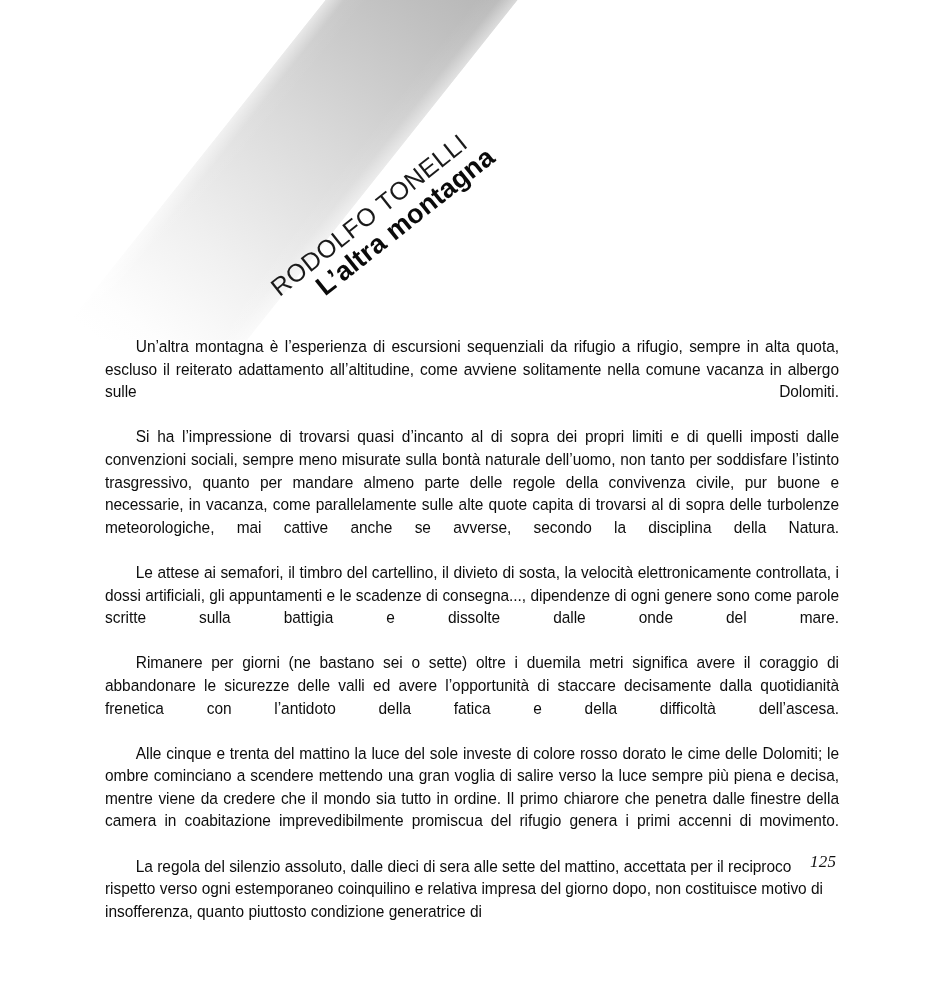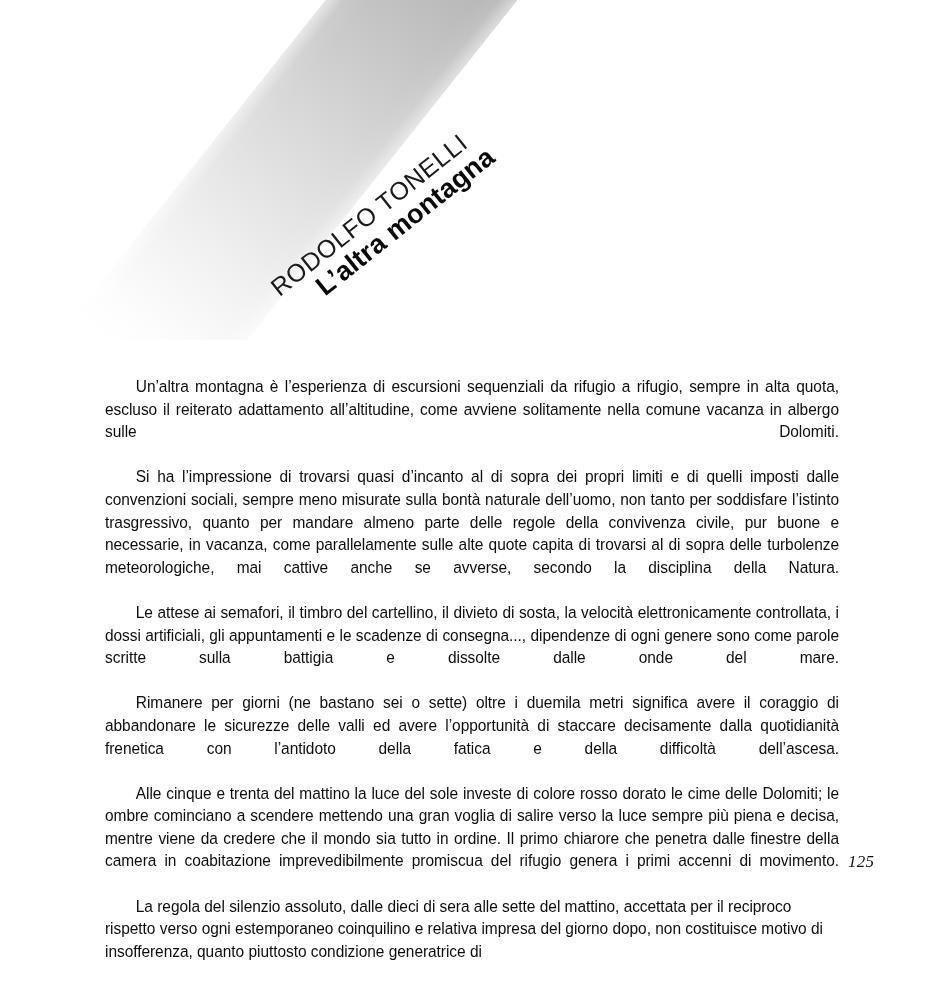--- a/index.html
+++ b/index.html
@@ -99,21 +99,20 @@
     color: #0a0a0a;
     margin: 0 0 0 36px;
   }
 
   
   #body-column {
     position: absolute;
     left: 105px;
     top: 336px;
     width: 734px;
-    margin-top: 40px;
   }
 
   .para {
     margin: 0;
     text-indent: 34px;
     text-align: justify;
     font-family: "Liberation Sans", sans-serif;
     font-size: 17.1px;
     line-height: 22.6px;
     color: #0d0d0d;
@@ -134,21 +133,21 @@
   .para::after {
     content: "";
     display: inline-block;
     width: 100%;
   }
   .para.nostretch::after { display: none; }
 
   
   #page-number {
     position: absolute;
-    left: 848px;
+    left: 810px;
     top: 852px;
     font-family: "Liberation Serif", serif;
     font-style: italic;
     font-size: 17px;
     color: #101010;
     letter-spacing: 0.2px;
     text-align: center;
   }
 </style>
 </head>

